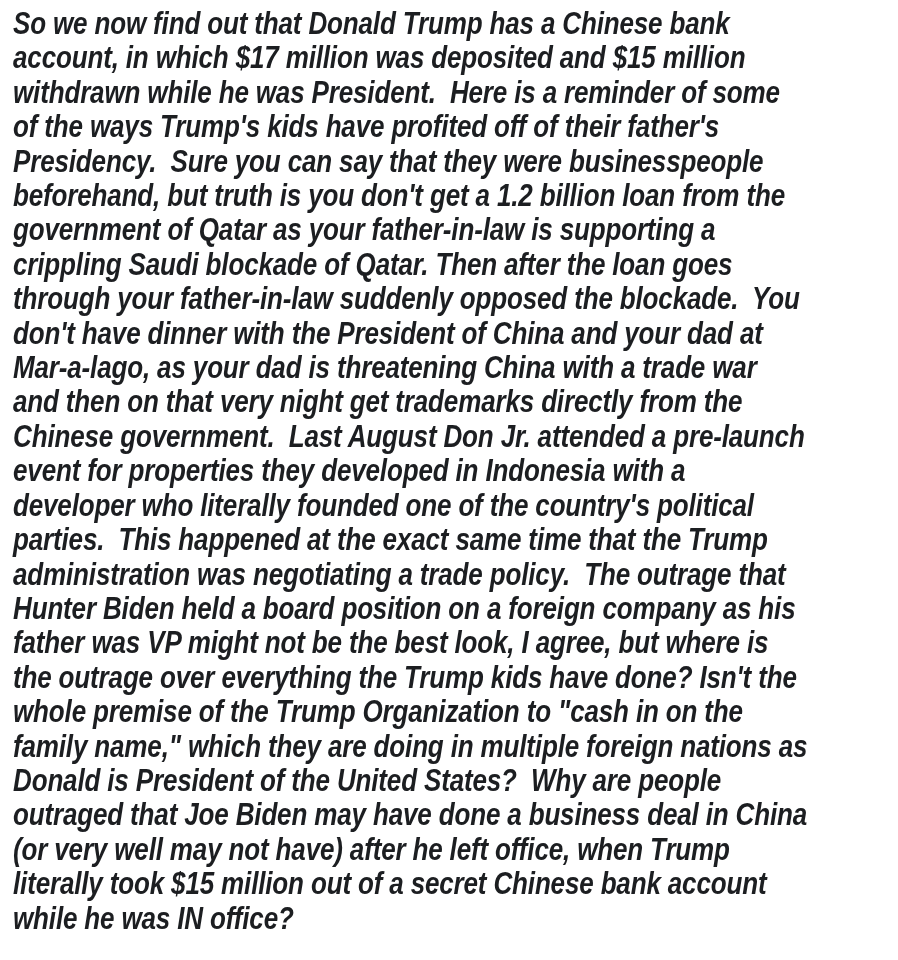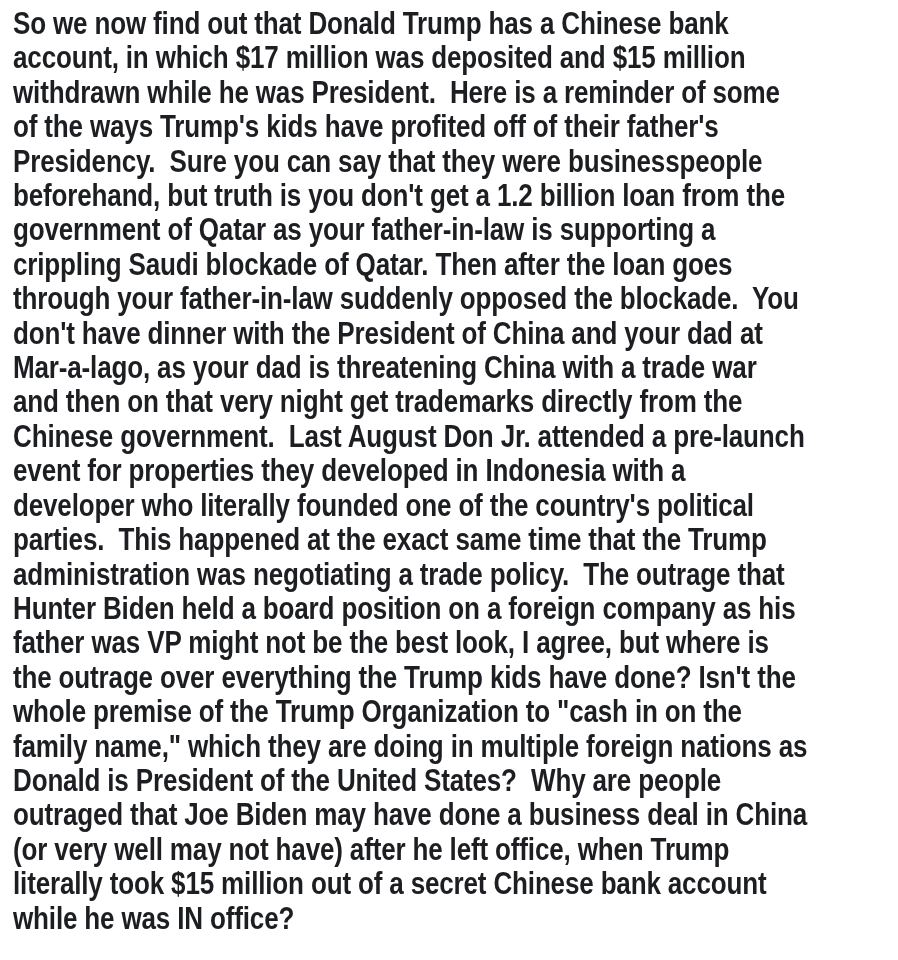--- a/index.html
+++ b/index.html
@@ -6,20 +6,21 @@
     margin: 0;
     padding: 0;
     background: var(--bg-color, #ffffff);
   }
   .page {
     position: relative;
     width: 898px;
     height: 960px;
     overflow: hidden;
     background: var(--bg-color, #ffffff);
+    font-style: italic;
   }
   .post-container {
     padding: 7px 0 0 13px;
   }
   .post-text {
     font-family: "Liberation Sans", "DejaVu Sans", sans-serif;
     font-weight: 700;
     font-size: 31px;
     line-height: 34.4px;
     color: var(--text-color, #1c1e21);

